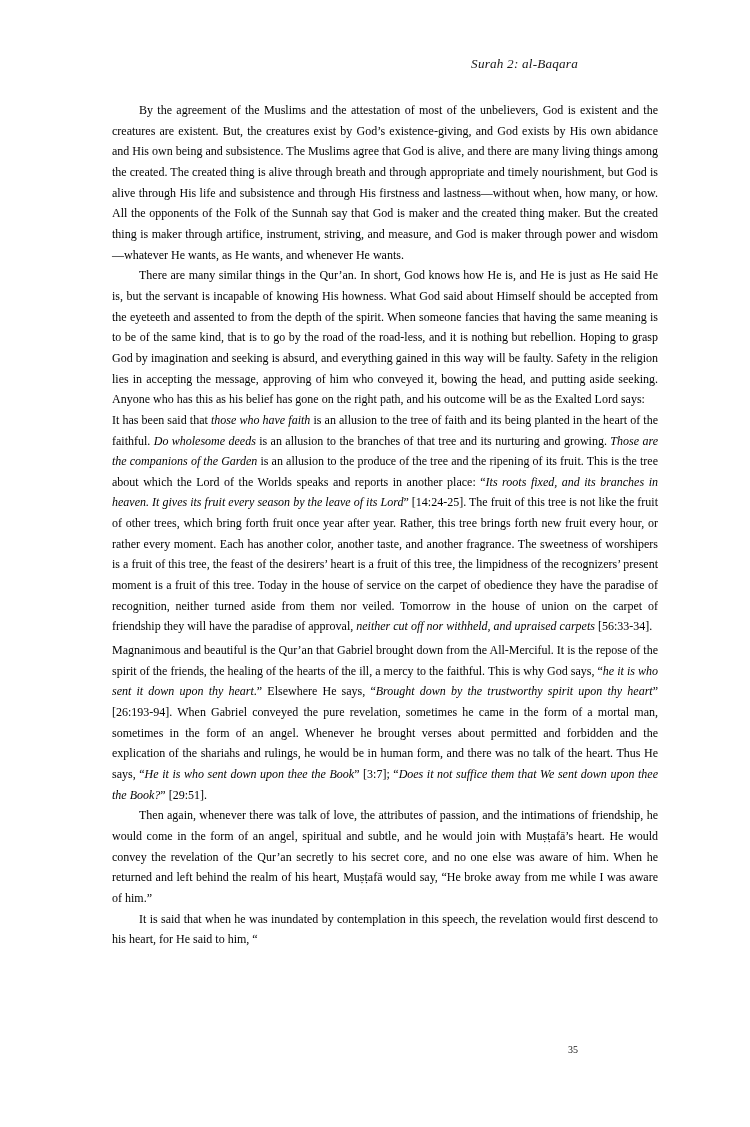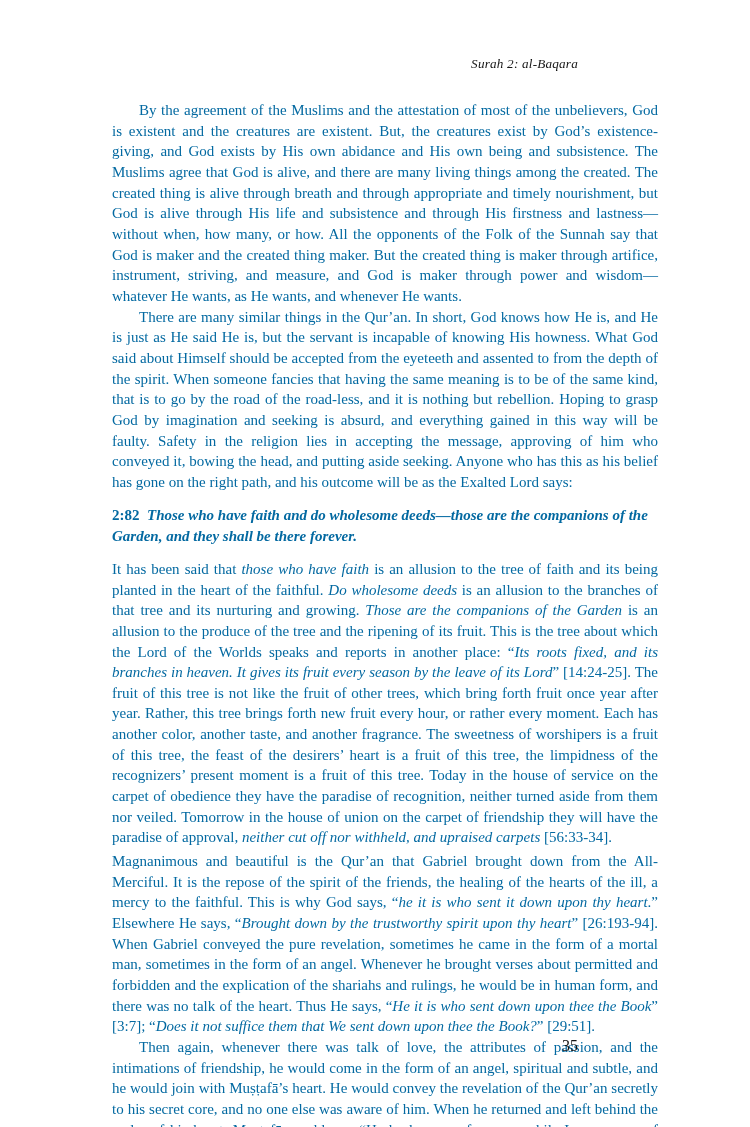--- a/index.html
+++ b/index.html
@@ -32,23 +32,23 @@
   .text-block {
     position: absolute;
     left: 112px;
     top: 100px;
     width: 546px;
   }
   p {
     margin: 0;
     text-align: justify;
     text-justify: inter-word;
-    font-size: 15px;
+    font-size: 12px;
     line-height: 20.65px;
-    color: #0369a1;
+    color: #000000;
     hyphens: none;
   }
   p.body {
     text-indent: 27px;
   }
   p.body.noindent {
     text-indent: 0;
   }
   p.verse {
     font-weight: bold;
@@ -61,41 +61,38 @@
   }
   p.verse .ref {
     font-style: normal;
     font-weight: bold;
   }
   i, em { }
   .folio {
     position: absolute;
     right: 92px;
     bottom: 72px;
-    font-size: 16px;
+    font-size: 10px;
     color: #141414;
   }
   .spacer-sm { height: 3px; }
 </style>
 </head>
 <body>
 
 <div class="page">
 
   <div class="running-head">Surah 2: al-Baqara</div>
 
   <div class="text-block">
 
     <p class="body">By the agreement of the Muslims and the attestation of most of the unbelievers, God is existent and the creatures are existent. But, the creatures exist by God’s existence-giving, and God exists by His own abidance and His own being and subsistence. The Muslims agree that God is alive, and there are many living things among the created. The created thing is alive through breath and through appropriate and timely nourishment, but God is alive through His life and subsistence and through His firstness and lastness—without when, how many, or how. All the opponents of the Folk of the Sunnah say that God is maker and the created thing maker. But the created thing is maker through artifice, instrument, striving, and measure, and God is maker through power and wisdom—whatever He wants, as He wants, and whenever He wants.</p>
 
     <p class="body">There are many similar things in the Qur’an. In short, God knows how He is, and He is just as He said He is, but the servant is incapable of knowing His howness. What God said about Himself should be accepted from the eyeteeth and assented to from the depth of the spirit. When someone fancies that having the same meaning is to be of the same kind, that is to go by the road of the road-less, and it is nothing but rebellion. Hoping to grasp God by imagination and seeking is absurd, and everything gained in this way will be faulty. Safety in the religion lies in accepting the message, approving of him who conveyed it, bowing the head, and putting aside seeking. Anyone who has this as his belief has gone on the right path, and his outcome will be as the Exalted Lord says:</p>
 
-    <p class="verse">
-      <span class="ref">2:82</span><span>&nbsp;&nbsp;</span><span>Those who have faith and do wholesome deeds—those are the companions of the Garden, and they shall be there forever.</span>
-    </p>
 
     <p class="body noindent"><span>It has been said that </span><i>those who have faith</i><span> is an allusion to the tree of faith and its being planted in the heart of the faithful.  </span><i>Do wholesome deeds</i><span> is an allusion to the branches of that tree and its nurturing and growing.  </span><i>Those are the companions of the Garden</i><span> is an allusion to the produce of the tree and the ripening of its fruit.  This is the tree about which the Lord of the Worlds speaks and reports in another place:  “</span><i>Its roots fixed, and its branches in heaven.  It gives its fruit every season by the leave of its Lord</i><span>” [14:24-25].  The fruit of this tree is not like the fruit of other trees, which bring forth fruit once year after year.  Rather, this tree brings forth new fruit every hour, or rather every moment.  Each has another color, another taste, and another fragrance.  The sweetness of worshipers is a fruit of this tree, the feast of the desirers’ heart is a fruit of this tree, the limpidness of the recognizers’ present moment is a fruit of this tree.  Today in the house of service on the carpet of obedience they have the paradise of recognition, neither turned aside from them nor veiled.  Tomorrow in the house of union on the carpet of friendship they will have the paradise of approval, </span><i>neither cut off nor withheld, and upraised carpets</i><span> [56:33-34].</span></p>
 
     <div class="spacer-sm"></div>
 
 
     <p class="body noindent"><span> Magnanimous and beautiful is the Qur’an that Gabriel brought down from the All-Merciful.  It is the repose of the spirit of the friends, the healing of the hearts of the ill, a mercy to the faithful.  This is why God says, “</span><i>he it is who sent it down upon thy heart</i><span>.”  Elsewhere He says, “</span><i>Brought down by the trustworthy spirit upon thy heart</i><span>” [26:193-94].  When Gabriel conveyed the pure revelation, sometimes he came in the form of a mortal man, sometimes in the form of an angel.  Whenever he brought verses about permitted and forbidden and the explication of the shariahs and rulings, he would be in human form, and there was no talk of the heart.  Thus He says, “</span><i>He it is who sent down upon thee the Book</i><span>” [3:7]; “</span><i>Does it not suffice them that We sent down upon thee the Book?</i><span>” [29:51].</span></p>
 
     <p class="body"><span>Then again, whenever there was talk of love, the attributes of passion, and the intimations of friendship, he would come in the form of an angel, spiritual and subtle, and he would join with Muṣṭafā’s heart.  He would convey the revelation of the Qur’an secretly to his secret core, and no one else was aware of him.  When he returned and left behind the realm of his heart, Muṣṭafā would say, “He broke away from me while I was aware of him.”</span></p>
 

